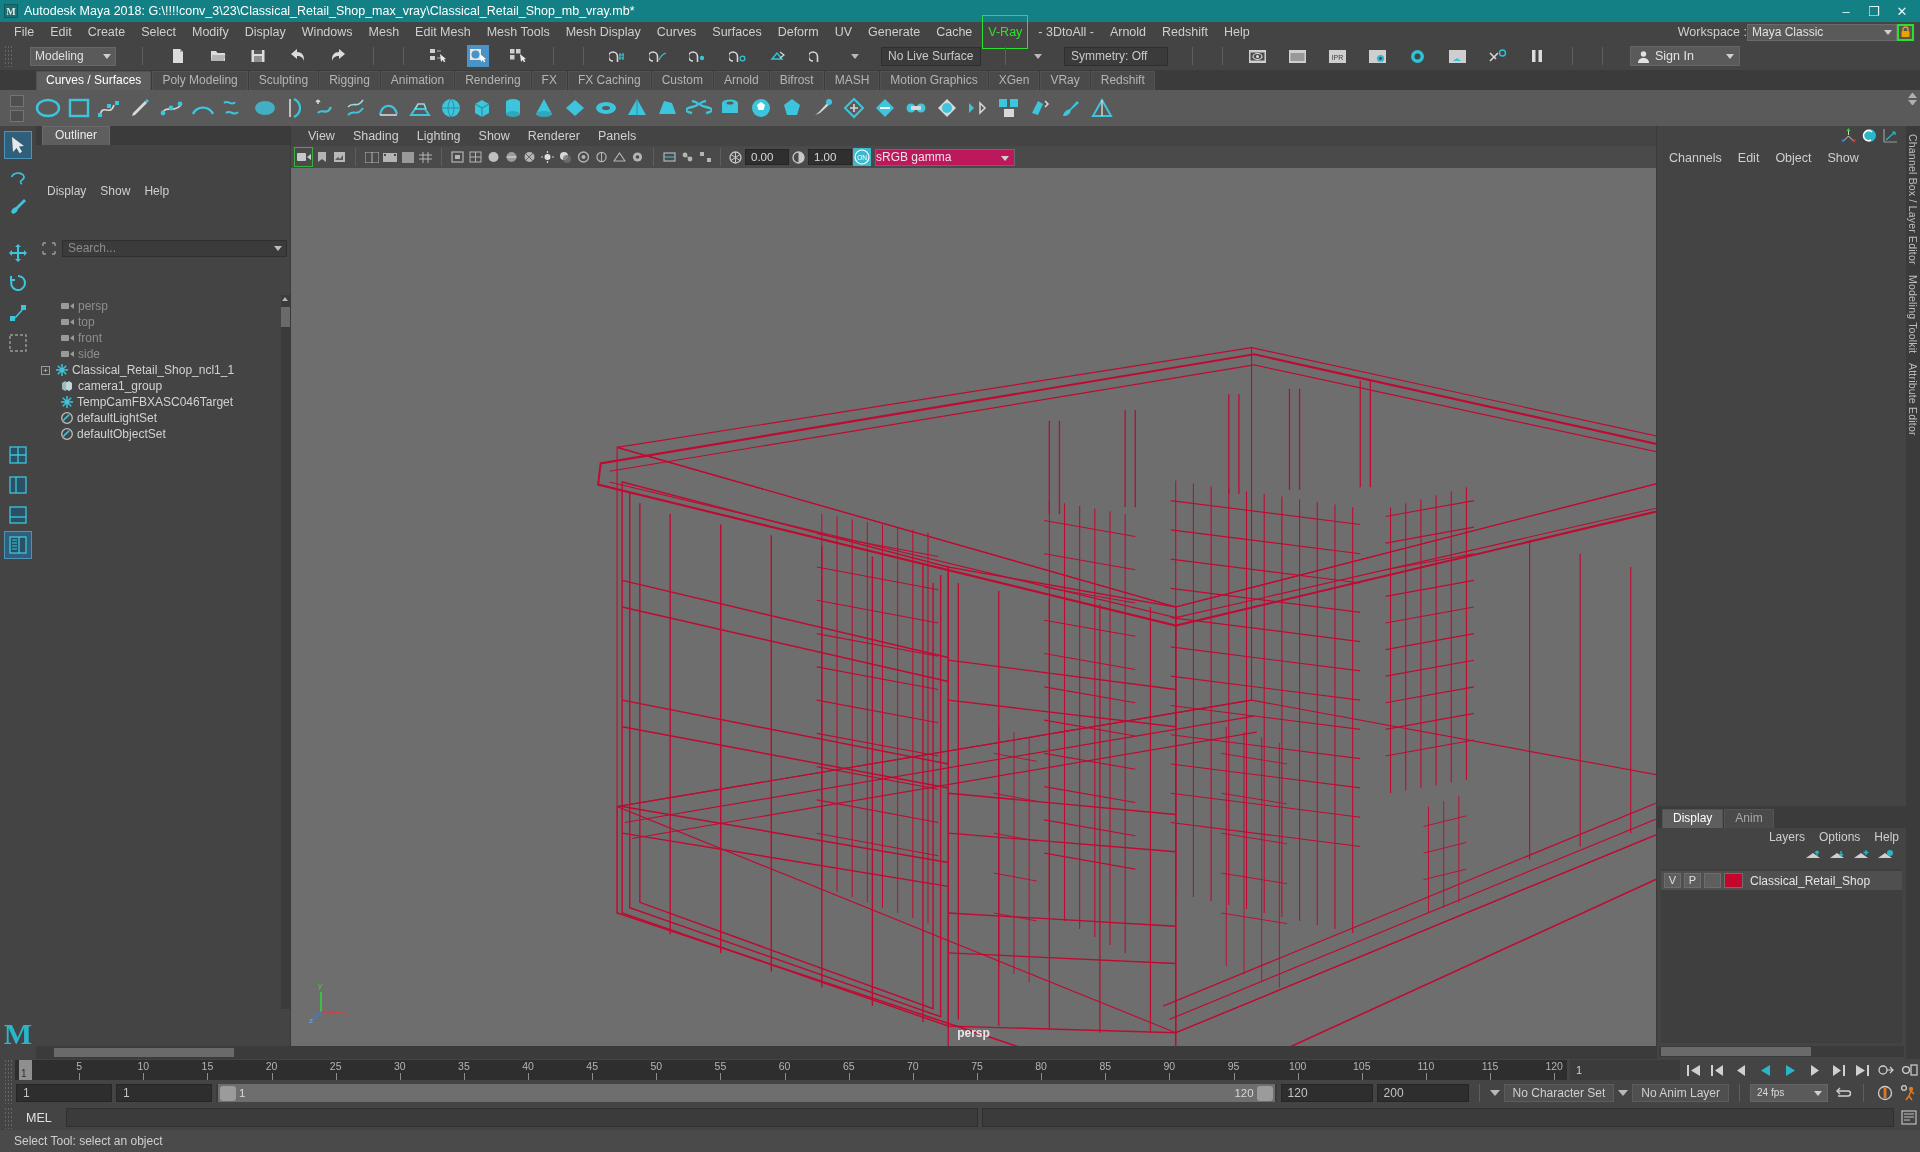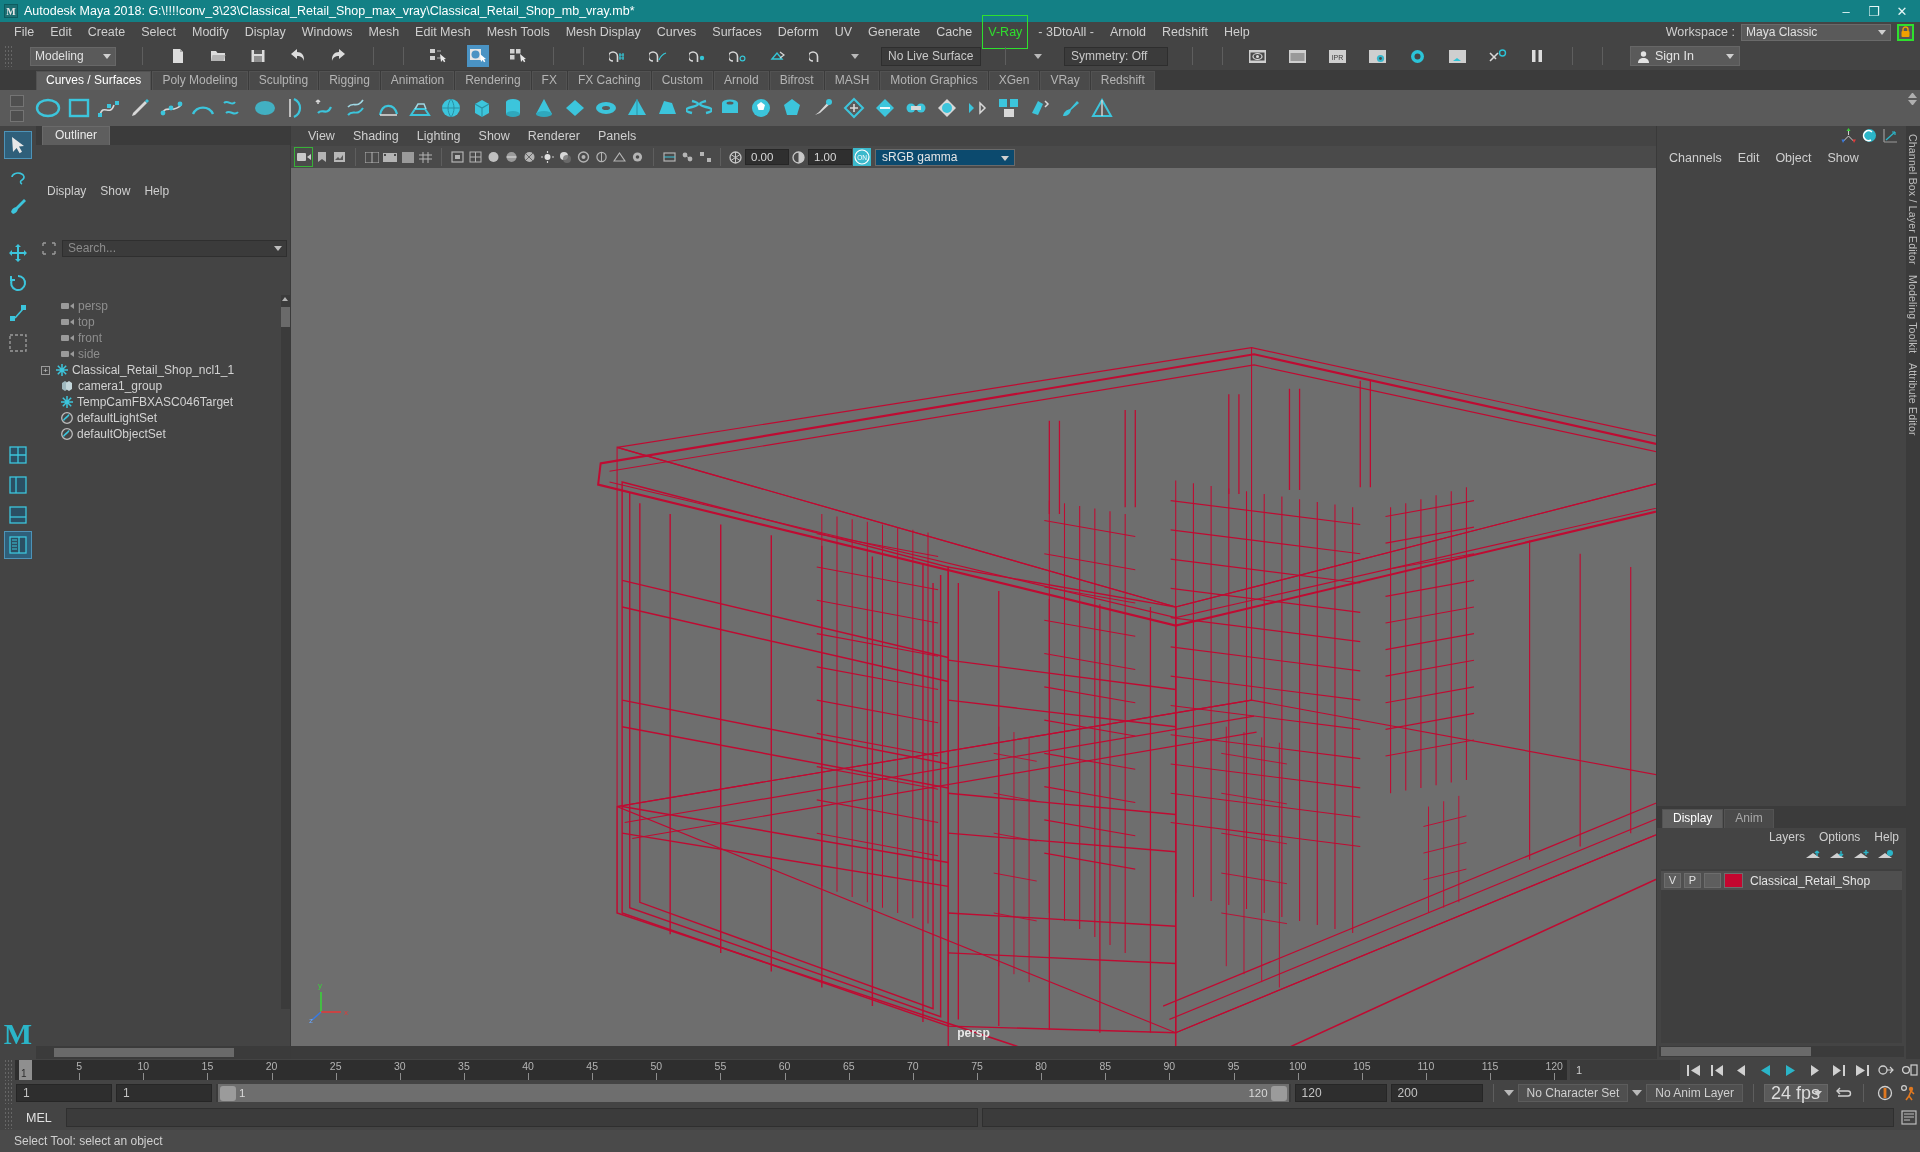--- a/index.html
+++ b/index.html
@@ -29,21 +29,21 @@
     color:#e6f6f6; font-size:13px; line-height:1;
   }
 
   
   .menubar {
     height:20px; background:#444444; display:flex; align-items:center;
     padding-left:6px; flex:0 0 20px; position:relative;
   }
   .menu-item { padding:0 8px; font-size:12.5px; color:#cfcfcf; line-height:20px; white-space:nowrap; }
   .menu-item.hl { color:#2ee02e; border:1px solid #2ee02e; padding:8px 5px; line-height:16px; margin:0 2px; }
-  .ws-area { position:absolute; right:6px; top:0; height:20px; display:flex; align-items:center; gap:6px; }
+  .ws-area { position:absolute; right:6px; top:0; height:20px; display:flex; align-items:center; }
   .ws-label { font-size:12.5px; color:#cfcfcf; }
   .ws-select {
     width:150px; height:17px; background:#5a5a5a; border:1px solid #6a6a6a;
     font-size:12px; color:#e0e0e0; display:flex; align-items:center; padding:0 4px;
     position:relative;
   }
   .ws-select .arw { position:absolute; right:4px; top:5px; border-left:4px solid transparent; border-right:4px solid transparent; border-top:5px solid #cfcfcf; }
   .lock-ico { width:17px; height:17px; border:2px solid #2ee02e; display:flex; align-items:center; justify-content:center; background:#555; }
   .lock-ico svg { display:block; }
 
@@ -135,21 +135,21 @@
   .ol-hbar .hthumb { position:absolute; left:18px; top:2px; height:9px; width:180px; background:#6a6a6a; }
 
   
   .viewwrap { flex:1; display:flex; flex-direction:column; min-width:0; background:#444444; }
   .vp-menubar { height:20px; background:#444444; display:flex; align-items:center; padding-left:8px; gap:0; }
   .vp-menubar span { font-size:12.5px; color:#cfcfcf; padding:0 9px; line-height:20px; }
   .vp-toolbar { height:22px; background:#4a4a4a; display:flex; align-items:center; padding-left:4px; gap:1px; }
   .vico { width:17px; height:18px; display:flex; align-items:center; justify-content:center; }
   .vico.sel { outline:1px solid #37b137; }
   .vfield { width:44px; height:16px; background:#2f2f2f; border:1px solid #262626; font-size:11.5px; color:#d9d9d9; text-align:left; padding-left:5px; line-height:14px; }
-  .gamma-sel { width:140px; height:17px; background:#0c4a6e; border:1px solid #6a6a6a; font-size:12px; color:#e6e6e6; line-height:15px; padding-left:6px; position:relative; margin-left:3px; }
+  .gamma-sel { width:140px; height:17px; background:#be185d; border:1px solid #6a6a6a; font-size:12px; color:#e6e6e6; line-height:15px; padding-left:0; position:relative; margin-left:3px; }
   .gamma-sel .arw { position:absolute; right:5px; top:6px; border-left:4px solid transparent; border-right:4px solid transparent; border-top:5px solid #d0d0d0; }
   .vp-canvas { flex:1; background:#6e6e6e; position:relative; overflow:hidden; }
   .vp-canvas svg { display:block; width:100%; height:100%; }
   .axis-gizmo { position:absolute; left:18px; bottom:22px; width:46px; height:46px; }
   .vp-label { position:absolute; left:50%; transform:translateX(-50%); bottom:6px; font-size:12px; color:#e8e8e8; font-weight:bold; }
   .vp-hbar { height:13px; background:#3b3b3b; }
 
   
   .rightpanel { width:250px; background:#444444; display:flex; flex-direction:column; flex:0 0 250px; border-left:1px solid #3a3a3a; }
   .rp-icons { height:22px; display:flex; align-items:center; justify-content:flex-end; gap:6px; padding-right:8px; }
@@ -189,21 +189,21 @@
   .rangerow { height:24px; background:#444444; display:flex; align-items:center; padding-left:4px; gap:4px; flex:0 0 24px; }
   .rfield { height:18px; background:#2e2e2e; border:1px solid #262626; font-size:12px; color:#c4c4c4; line-height:16px; padding-left:6px; }
   .range-track { flex:1; height:18px; background:#3b3b3b; position:relative; }
   .range-bar { position:absolute; left:2px; top:0; right:2px; height:18px; background:#6e6e6e; display:flex; align-items:center; justify-content:space-between; padding:0 2px; }
   .range-handle { width:16px; height:15px; background:#9b9b9b; border-radius:3px; }
   .range-bar .rv { font-size:11.5px; color:#d8d8d8; }
   .range-bar .lft { display:flex; align-items:center; gap:3px; }
   .range-bar .rgt { display:flex; align-items:center; gap:3px; }
   .pbctl { width:21px; height:19px; display:flex; align-items:center; justify-content:center; }
   .csel { height:18px; background:#4f4f4f; border:1px solid #5c5c5c; font-size:12px; color:#cfcfcf; line-height:16px; padding:0 8px; }
-  .fsel { width:64px; height:18px; background:#5a5a5a; border:1px solid #666; font-size:18px; color:#dcdcdc; line-height:16px; padding-left:6px; position:relative; }
+  .fsel { width:78px; height:18px; background:#5a5a5a; border:1px solid #666; font-size:10px; color:#dcdcdc; line-height:16px; padding-left:6px; position:relative; }
   .fsel .arw { position:absolute; right:5px; top:6px; border-left:4px solid transparent; border-right:4px solid transparent; border-top:5px solid #d0d0d0; }
   .tri-only { border-left:5px solid transparent; border-right:5px solid transparent; border-top:6px solid #b9b9b9; }
 
   
   .melrow { height:25px; background:#444444; display:flex; align-items:center; padding-left:4px; gap:4px; flex:0 0 25px; }
   .mel-lbl { font-size:12.5px; color:#e0e0e0; padding:0 10px; }
   .mel-in { flex:1; height:19px; background:#3b3b3b; border:1px solid #2f2f2f; }
   .mel-in.second { max-width:960px; }
   .mel-ico { width:22px; height:20px; display:flex; align-items:center; justify-content:center; }
   .statusrow { height:22px; background:#4a4a4a; display:flex; align-items:center; padding-left:14px; flex:0 0 22px; font-size:12px; color:#d0d0d0; }

